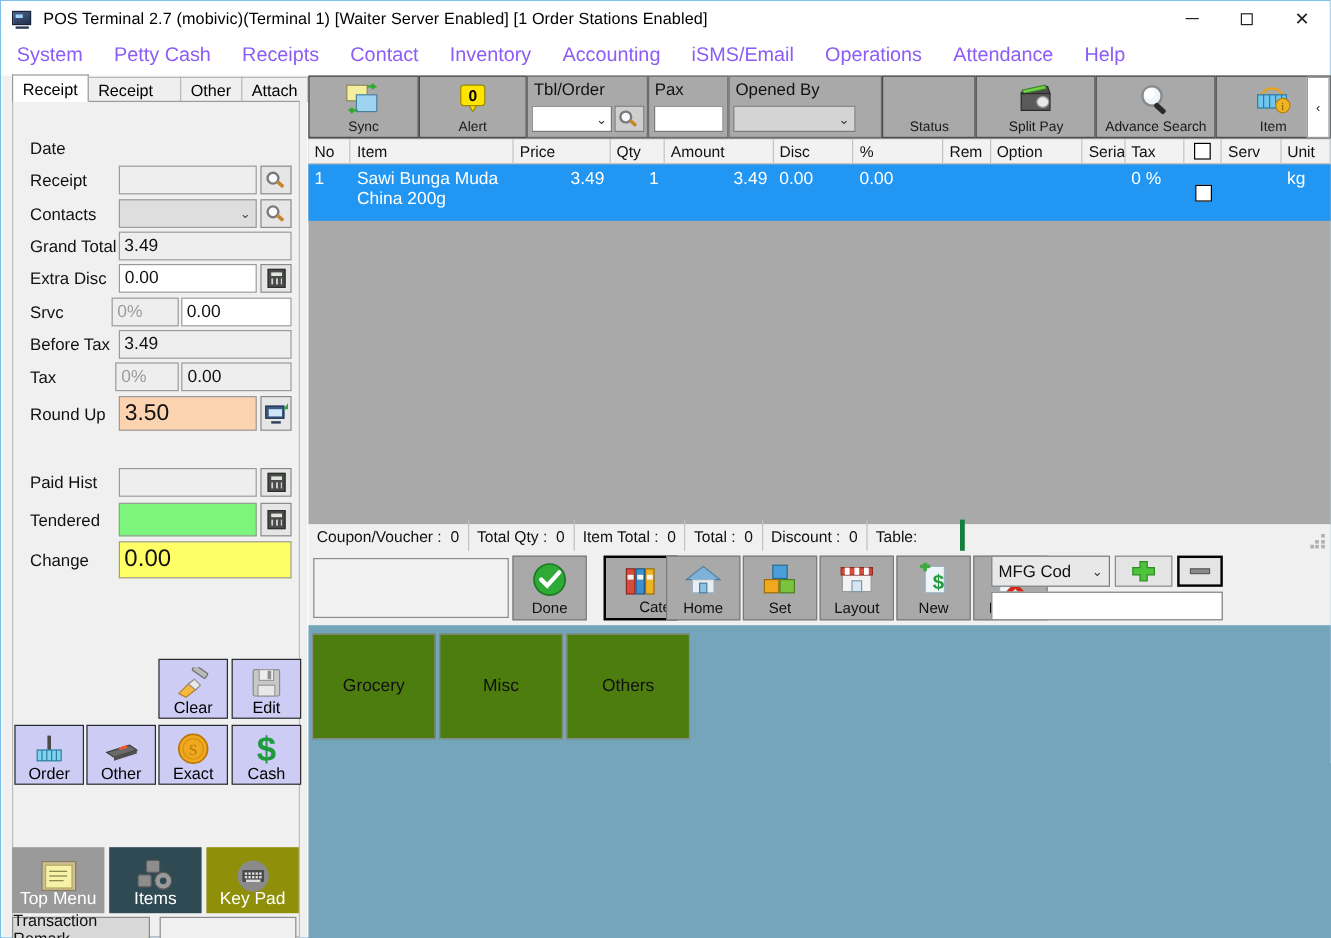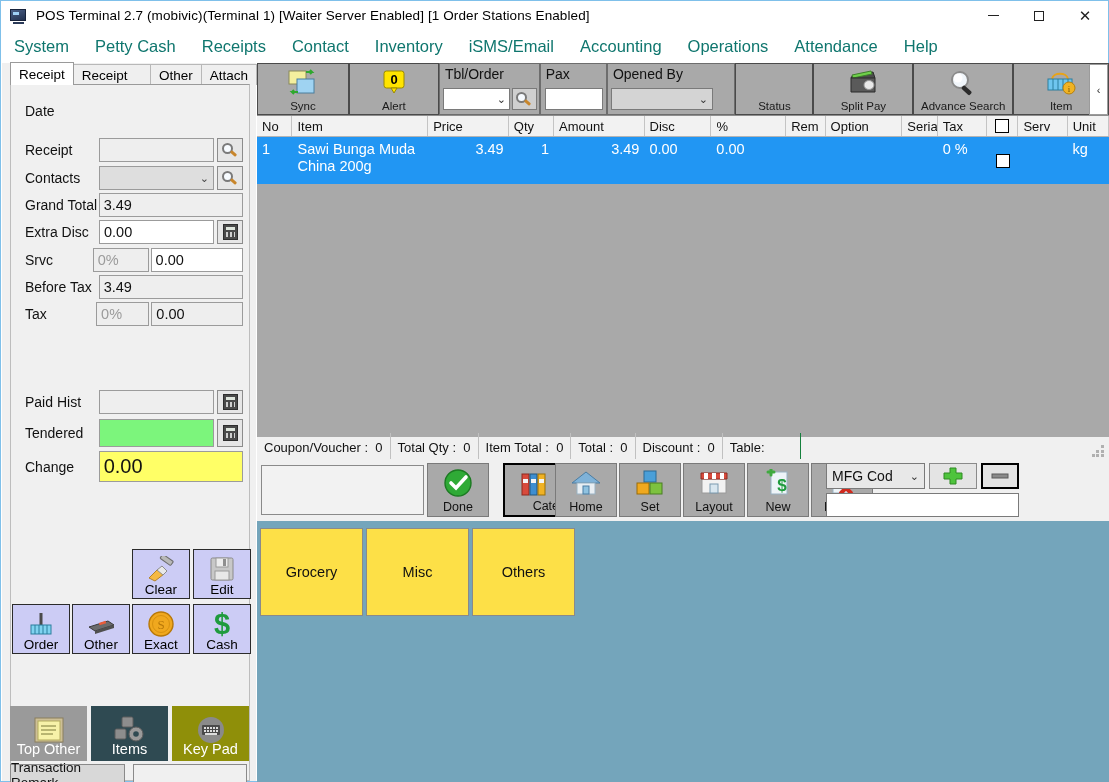--- a/index.html
+++ b/index.html
@@ -26,21 +26,21 @@
   .wbtns { position:absolute; right:0; top:0; display:flex; height:29px; }
   .wbtn { width:46px; height:29px; display:flex; align-items:center; justify-content:center;
           font-size:13px; color:#222; }
   .wbtn span { display:block; }
   .min-g { width:11px; height:1px; background:#222; }
   .max-g { width:10px; height:10px; border:1px solid #222; }
 
   
   .menubar { position:absolute; left:0; top:29px; width:1107px; height:33px;
              background:#fff; display:flex; align-items:center; }
-  .menuitem { padding:0 13px; font-size:16.5px; color:#0f766e; line-height:33px; cursor:default; }
+  .menuitem { padding:0 13px; font-size:16.5px; color:#8b5cf6; line-height:33px; cursor:default; }
 
   
   .leftpanel { position:absolute; left:1px; top:62px; width:254px; height:718px;
                background:#f0f0f0; }
   .tabstrip { position:absolute; left:8px; top:0px; height:22px; display:flex; align-items:flex-end; }
   .tab { height:21px; padding:0 8px; font-size:13.5px; color:#000; line-height:21px;
          background:#efefef; border:1px solid #b8b8b8; border-bottom:none; margin-right:-1px; }
   .tab.active { background:#ffffff; height:23px; line-height:23px; border-color:#9a9a9a;
                 position:relative; z-index:3; }
   .tabbody { position:absolute; left:8px; top:21px; width:240px; height:697px;
@@ -128,21 +128,21 @@
   .abtn { position:absolute; top:4px; width:62px; height:54px; border:1px solid #7a7a7a;
           background:#a9a9a9; display:flex; flex-direction:column; align-items:center;
           justify-content:flex-end; }
   .abtn.sel { border:2px solid #000; }
   .abtn .lab { font-size:12.5px; color:#111; padding-bottom:2px; }
   .abtn .gfx { position:absolute; top:4px; left:0; right:0; height:30px;
                display:flex; align-items:center; justify-content:center; }
 
   .catarea { position:absolute; left:256px; top:520px; width:852px; height:261px;
              background:#74a5bb; }
-  .catbtn { position:absolute; top:7px; height:88px; background:#fde047;
+  .catbtn { position:absolute; top:7px; height:88px; background:#4d7c0f;
             border:1px solid #8a8a8a; display:flex; align-items:center; justify-content:center;
             font-size:14.5px; color:#111; }
 
   .scrollarrow { position:absolute; left:1088px; top:63px; width:19px; height:51px;
                  background:#ffffff; border:1px solid #9b9b9b; display:flex;
                  align-items:center; justify-content:center; font-size:11px; color:#333; }
 </style>
 </head>
 <body>
 
@@ -164,39 +164,39 @@
       <div class="wbtn" style="font-size:15px;">✕</div>
     </div>
   </div>
 
   <div class="menubar">
     <div class="menuitem">System</div>
     <div class="menuitem">Petty Cash</div>
     <div class="menuitem">Receipts</div>
     <div class="menuitem">Contact</div>
     <div class="menuitem">Inventory</div>
+    <div class="menuitem">Accounting</div>
     <div class="menuitem">iSMS/Email</div>
-    <div class="menuitem">Accounting</div>
     <div class="menuitem">Operations</div>
     <div class="menuitem">Attendance</div>
     <div class="menuitem">Help</div>
   </div>
 
   <div class="leftpanel">
 
     <div class="tabstrip">
       <div class="tab active">Receipt</div>
       <div class="tab">Receipt Info</div>
       <div class="tab">Other</div>
       <div class="tab">Attach</div>
     </div>
 
     <div class="tabbody">
 
-      <div class="frow" style="top:14px;width:232px;">
+      <div class="frow" style="top:26px;width:232px;">
         <div class="flabel">Date</div>
         <div style="flex:1;font-size:14px;color:#111;"></div>
       </div>
 
       <div class="frow" style="top:53px;width:232px;">
         <div class="flabel">Receipt</div>
         <div class="fin" style="width:115px;" placeholder=""></div>
         <div class="btn-sq">
           <span class="mag">
               <span class="ring"></span>
@@ -242,20 +242,31 @@
         <div class="flabel">Before Tax</div>
         <div class="fin" style="width:145px;">3.49</div>
       </div>
 
       <div class="frow" style="top:217px;width:232px;">
         <div class="flabel">Tax</div>
         <div class="fin gray" style="width:55px;">0%</div>
         <div class="fin" style="width:95px;margin-left:2px;">0.00</div>
       </div>
 
+      <div class="frow" style="top:245px;width:232px;height:29px;">
+        <div class="flabel">Round Up</div>
+        <div class="fin" style="width:115px;height:29px;background:#fbd3b0;font-size:19px;">3.50</div>
+        <div class="btn-sq" style="height:29px;">
+          <span class="mon">
+            <span class="m1"></span>
+              <span class="m2"></span>
+              <span class="arr"></span>
+          </span>
+        </div>
+      </div>
 
 
       <div class="frow" style="top:305px;width:232px;">
         <div class="flabel">Paid Hist</div>
         <div class="fin" style="width:115px;"></div>
         <div class="btn-sq">
           <span class="calc"></span>
         </div>
       </div>
 
@@ -344,21 +355,21 @@
         <svg width="34" height="30" viewBox="0 0 34 30">
           <rect x="3" y="3" width="28" height="24" fill="#cdbf96" stroke="#8a7e5c"></rect>
           <rect x="6" y="6" width="22" height="19" fill="#f7f2a8" stroke="#b3ab5e"></rect>
           <g stroke="#6b6b2e" stroke-width="0.9">
             <line x1="9" y1="11" x2="24" y2="11"></line>
               <line x1="9" y1="15" x2="24" y2="15"></line>
             <line x1="9" y1="19" x2="21" y2="19"></line>
             </g>
         </svg>
       </div>
-      <div class="lab" style="color:#ffffff;">Top Other</div>
+      <div class="lab" style="color:#ffffff;">Top Menu</div>
     </div>
     <div class="flatbtn" style="position:absolute;left:89px;top:643px;width:77px;height:55px;background:#2f4a52;">
       <div class="gfx">
         <svg width="34" height="30" viewBox="0 0 34 30">
           <rect x="9" y="2" width="11" height="10" rx="1.5" fill="#8d8d8d" stroke="#5c5c5c"></rect>
           <rect x="2" y="14" width="11" height="10" rx="1.5" fill="#8d8d8d" stroke="#5c5c5c"></rect>
           <circle cx="23" cy="19" r="7" fill="#9a9a9a" stroke="#5c5c5c"></circle>
           <circle cx="23" cy="19" r="2.8" fill="#2f4a52"></circle>
         </svg>
       </div>
@@ -549,21 +560,21 @@
       &nbsp;<span>0</span>
     </div>
     <div class="sbseg">
       <span>Total :</span>
       &nbsp;<span>0</span>
     </div>
     <div class="sbseg">
       <span>Discount :</span>
       &nbsp;<span>0</span>
     </div>
-    <div class="sbseg" style="border-right:1px solid #15803d;padding-right:28px;">
+    <div class="sbseg" style="border-right:4px solid #15803d;padding-right:28px;">
       <span>Table:</span>
       &nbsp;<span></span>
     </div>
     <div class="grip">
       <i style="left:9px;top:0;"></i>
         <i style="left:4px;top:5px;"></i>
         <i style="left:9px;top:5px;"></i>
       <i style="left:0px;top:9px;"></i>
         <i style="left:4px;top:9px;"></i>
         <i style="left:9px;top:9px;"></i>

